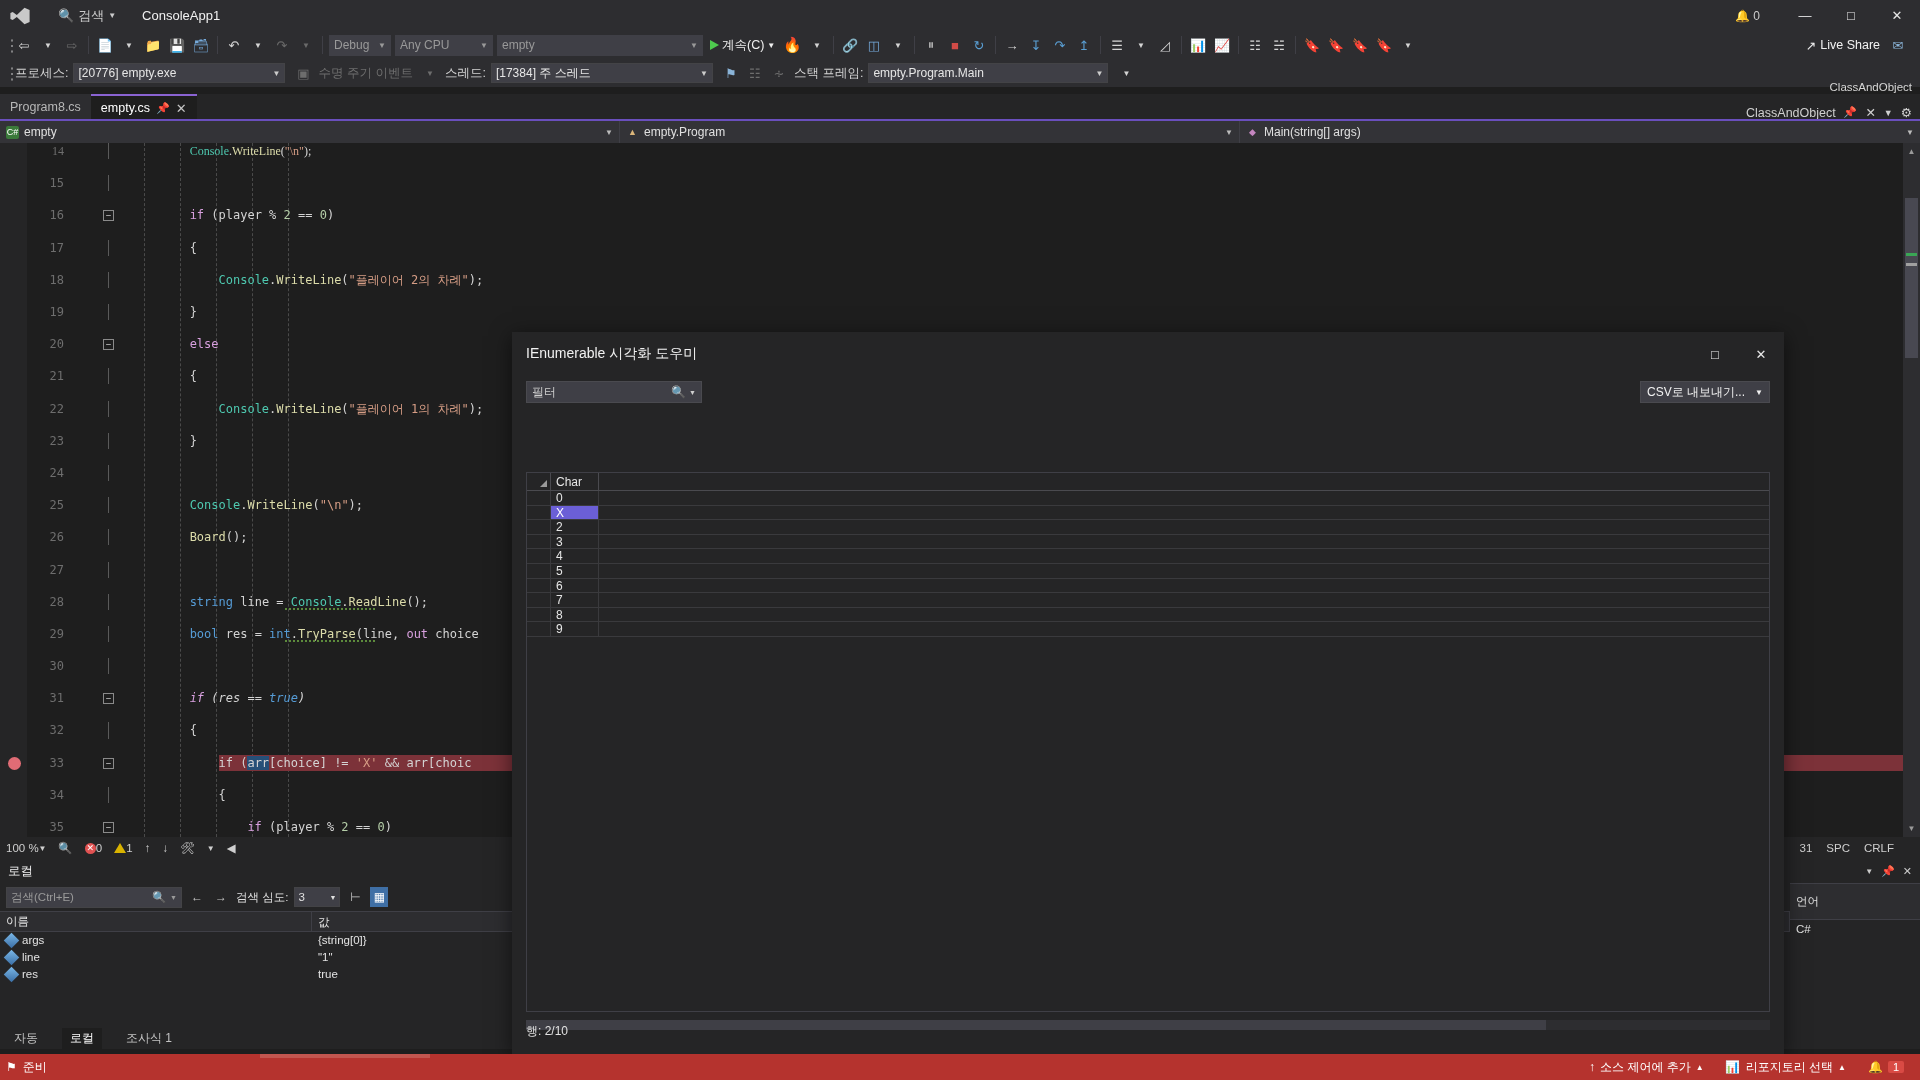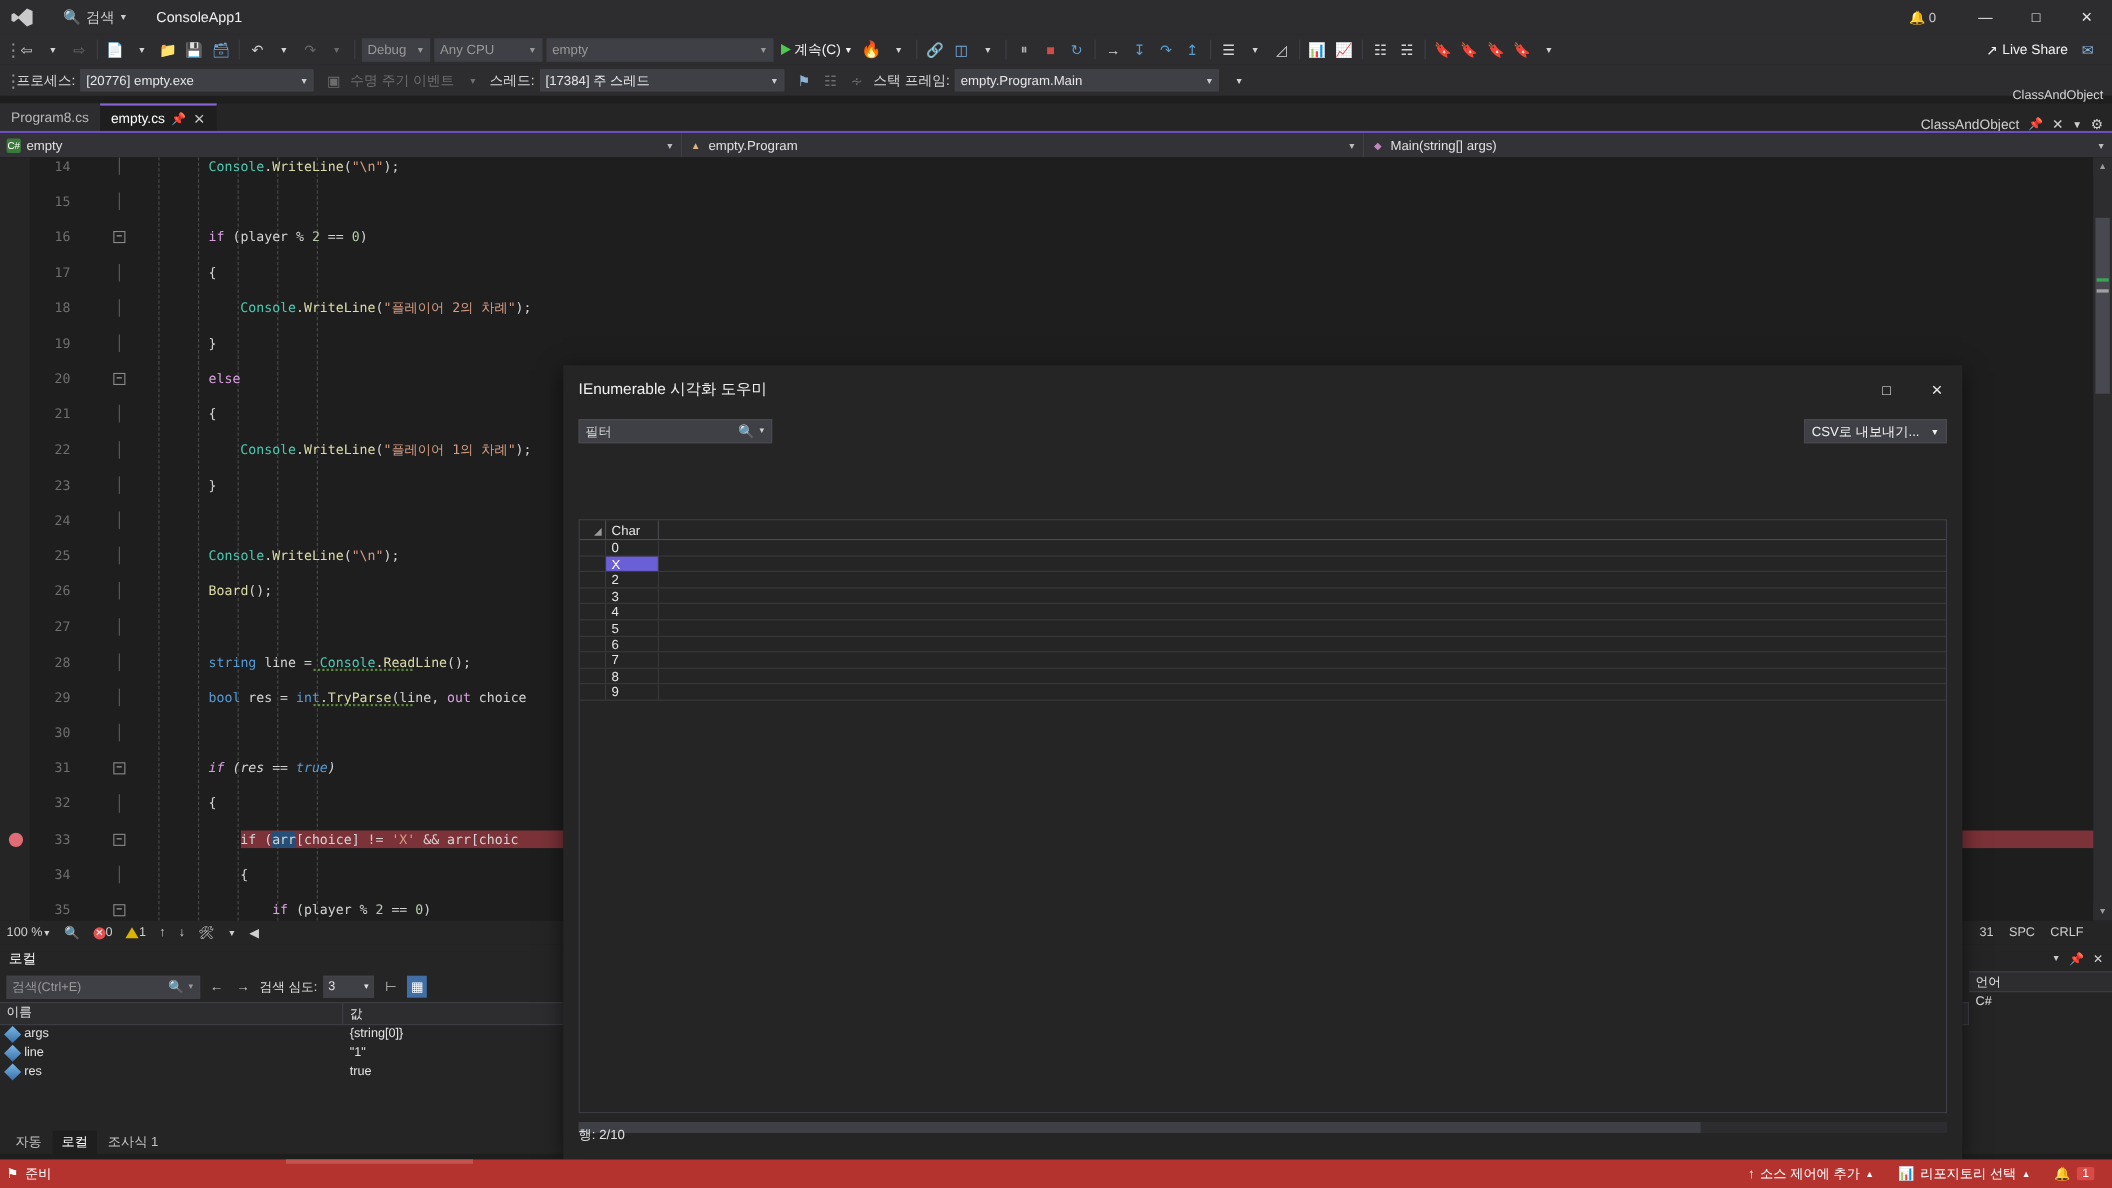--- a/index.html
+++ b/index.html
@@ -245,42 +245,42 @@
   .lv-row { display: flex; height: 17px; font-size: 11.5px; color: #e3e3e3; }
   .lv-row div { padding: 0 6px; line-height: 17px; }
   .col-name { width: 312px; display: flex; align-items: center; gap: 5px; }
   .col-val { width: 250px; }
   .diamond {
     width: 11px; height: 11px; transform: rotate(45deg);
     background: linear-gradient(135deg,#7ab8e8,#3a6ea5); display: inline-block;
   }
   .bottom-tabs {
     position: absolute; bottom: 0; left: 0; height: 22px; display: flex;
-    align-items: center; gap: 2px; padding-left: 6px;
+    align-items: center; gap: 16px; padding-left: 6px;
   }
   .btab { padding: 2px 8px; font-size: 12px; color: #c3c3c3; }
   .btab.active { background: #1e1e1e; color: #ffffff; }
 
   
   .rp-top {
     position: absolute; top: 80px; right: 0; width: 190px; height: 14px;
     display: flex; align-items: center; justify-content: flex-end;
     gap: 8px; padding-right: 8px; font-size: 11.5px; color: #d6d6d6;
   }
   .right-panel-head {
     position: absolute; top: 859px; right: 0; width: 130px; height: 24px;
     background: #252526; display: flex; align-items: center; justify-content: flex-end;
     gap: 8px; padding-right: 8px; font-size: 11px; color: #ccc;
   }
   .lang-panel {
     position: absolute; top: 883px; right: 0; width: 130px; height: 166px;
     background: #252526;
   }
   .lang-head {
-    height: 19px; background: #2d2d30; border-top: 1px solid #3f3f46;
+    height: 37px; background: #2d2d30; border-top: 1px solid #3f3f46;
     border-bottom: 1px solid #3f3f46; font-size: 11.5px; color: #e3e3e3;
     display: flex; align-items: center; padding: 0 6px;
   }
   .lang-row { height: 17px; font-size: 11.5px; color: #e3e3e3; display: flex;
               align-items: center; padding: 0 6px; }
 
   
   .statusbar {
     position: absolute; bottom: 0; left: 0; width: 1920px; height: 26px;
     background: #b5332e; display: flex; align-items: center;
@@ -537,21 +537,21 @@
 
   <div class="editor">
     <div class="glyph-margin"></div>
 
     <div class="guide" style="left:144px"></div>
     <div class="guide" style="left:180px"></div>
     <div class="guide" style="left:216px"></div>
     <div class="guide" style="left:252px"></div>
     <div class="guide" style="left:288px"></div>
     <div class="code-area" id="code-area">
-        <div class="crow" style="top: 0px;"><span class="lnum">14</span><div class="vline"></div><span class="ctext" style="left: 189.64px;"><span class="t">Console</span><span class="p">.</span><span class="m">WriteLine</span><span class="p">(</span><span class="s">"\n"</span><span class="p">);</span></span></div>
+        <div class="crow" style="top: 0px; font-family: Liberation Serif, serif;"><span class="lnum">14</span><div class="vline"></div><span class="ctext" style="left: 189.64px;"><span class="t">Console</span><span class="p">.</span><span class="m">WriteLine</span><span class="p">(</span><span class="s">"\n"</span><span class="p">);</span></span></div>
         <div class="crow" style="top: 16.1px;"><span class="lnum">15</span><div class="vline"></div><span class="ctext" style="left: 103px;"></span></div>
         <div class="crow" style="top: 32.2px;"><span class="lnum">16</span><div class="fold">−</div><span class="ctext" style="left: 189.64px;"><span class="k">if</span><span class="p"> (player </span><span class="p">%</span><span class="p"> </span><span class="n">2</span><span class="p"> == </span><span class="n">0</span><span class="p">)</span></span></div>
         <div class="crow" style="top: 48.3px;"><span class="lnum">17</span><div class="vline"></div><span class="ctext" style="left: 189.64px;"><span class="p">{</span></span></div>
         <div class="crow" style="top: 64.4px;"><span class="lnum">18</span><div class="vline"></div><span class="ctext" style="left: 218.52px;"><span class="t">Console</span><span class="p">.</span><span class="m">WriteLine</span><span class="p">(</span><span class="s">"플레이어 2의 차례"</span><span class="p">);</span></span></div>
         <div class="crow" style="top: 80.5px;"><span class="lnum">19</span><div class="vline"></div><span class="ctext" style="left: 189.64px;"><span class="p">}</span></span></div>
         <div class="crow" style="top: 96.6px;"><span class="lnum">20</span><div class="fold">−</div><span class="ctext" style="left: 189.64px;"><span class="k">else</span></span></div>
         <div class="crow" style="top: 112.7px;"><span class="lnum">21</span><div class="vline"></div><span class="ctext" style="left: 189.64px;"><span class="p">{</span></span></div>
         <div class="crow" style="top: 128.8px;"><span class="lnum">22</span><div class="vline"></div><span class="ctext" style="left: 218.52px;"><span class="t">Console</span><span class="p">.</span><span class="m">WriteLine</span><span class="p">(</span><span class="s">"플레이어 1의 차례"</span><span class="p">);</span></span></div>
         <div class="crow" style="top: 144.9px;"><span class="lnum">23</span><div class="vline"></div><span class="ctext" style="left: 189.64px;"><span class="p">}</span></span></div>
         <div class="crow" style="top: 161px;"><span class="lnum">24</span><div class="vline"></div><span class="ctext" style="left: 103px;"></span></div>

